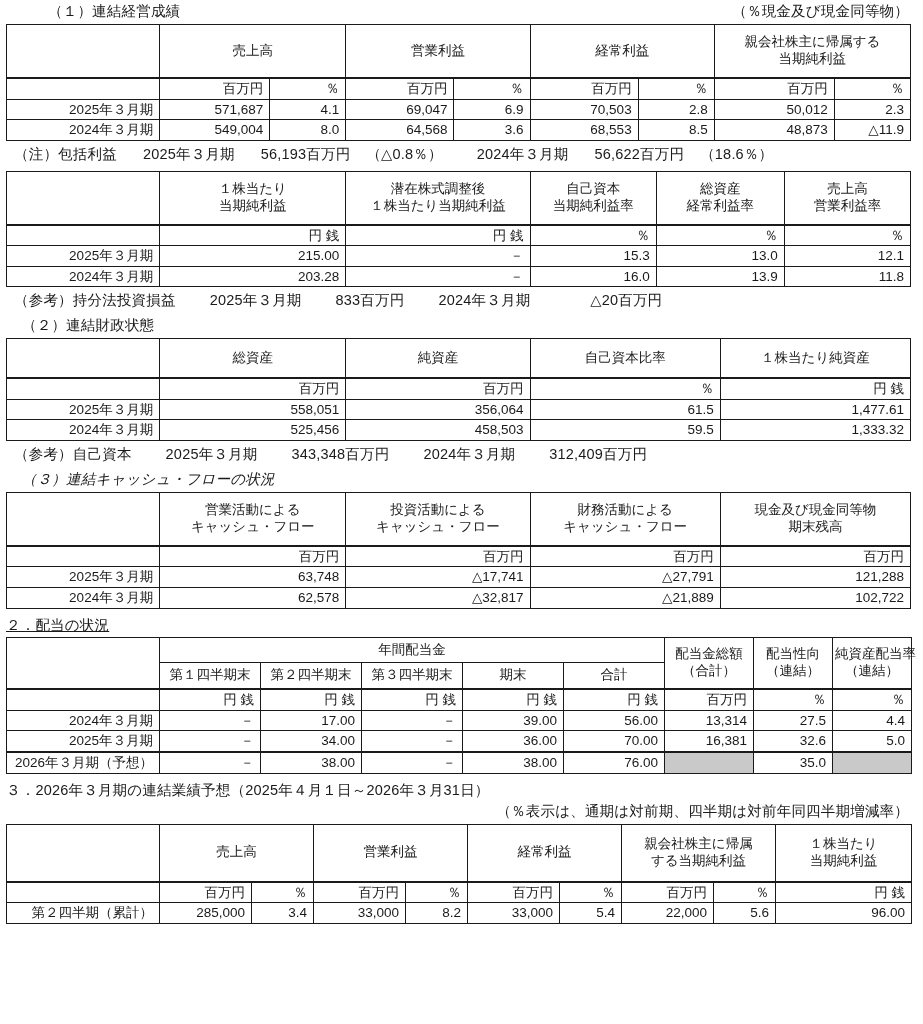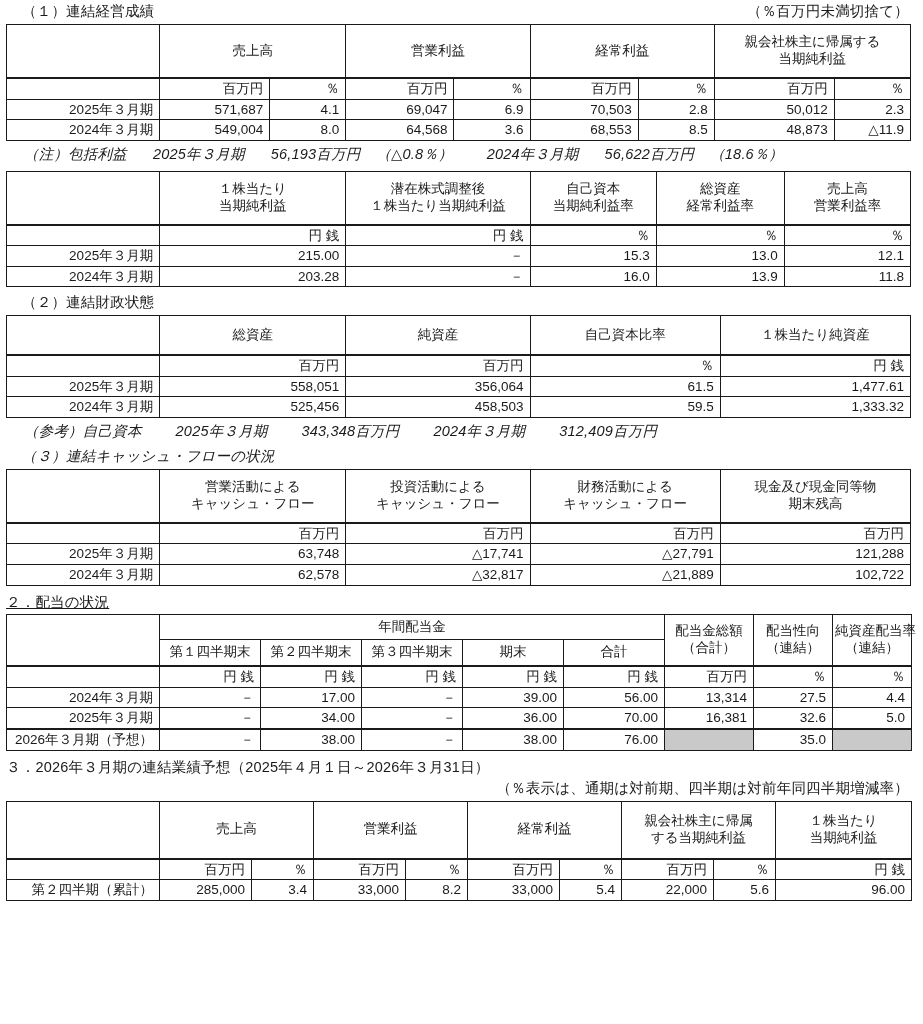--- a/index.html
+++ b/index.html
@@ -39,27 +39,27 @@
   .sub-title {
     font-size: 14.5px;
     padding-left: 22px;
     letter-spacing: 0.2px;
     white-space: nowrap;
   }
   .title-line {
     display: flex;
     align-items: baseline;
     justify-content: space-between;
+    padding-left: 26px;
   }
   .ref-line {
     font-size: 14.5px;
-    padding-left: 24px;
+    padding-left: 14px;
     letter-spacing: 0.2px;
     white-space: nowrap;
-    font-style: italic;
   }
   .ref-line .sp1 { display:inline-block; width: 16px; }
   .ref-line .sp2 { display:inline-block; width: 26px; }
   .ref-line .sp3 { display:inline-block; width: 34px; }
 
   .notes-block {
     font-size: 14.5px;
     padding-left: 6px;
     line-height: 1.42;
     letter-spacing: -0.1px;
@@ -97,21 +97,21 @@
 </style>
 </head>
 <body>
 
 <div class="page">
 
 
 
   <div class="title-line" style="margin-top:2px;">
     <div class="sub-title">（１）連結経営成績</div>
-    <div class="note-right">（％百万円未満切捨て）</div>
+    <div class="note-right">（％現金及び現金同等物）</div>
   </div>
 
   <table class="fin" style="margin-top:3px;">
     <colgroup>
       <col style="width:153px">
         <col style="width:110px">
         <col style="width:76px">
       <col style="width:108px">
         <col style="width:76px">
       <col style="width:108px">
@@ -223,20 +223,23 @@
       <td class="rowlabel">2024年３月期</td>
       <td class="num">203.28</td>
       <td class="num">－</td>
       <td class="num">16.0</td>
       <td class="num">13.9</td>
       <td class="num">11.8</td>
     </tr>
   </tbody>
     </table>
 
+  <div class="ref-line" style="margin-top:4px;">
+    <span>（参考）持分法投資損益</span><span class="sp3"></span><span>2025年３月期</span><span class="sp3"></span><span>833百万円</span><span class="sp3"></span><span>2024年３月期</span><span class="sp3"></span><span class="sp2"></span><span>△20百万円</span>
+  </div>
 
   <div class="sub-title" style="margin-top:6px;">（２）連結財政状態</div>
 
   <table class="fin" style="margin-top:3px;">
     <colgroup>
       <col style="width:153px">
         <col style="width:186px">
         <col style="width:184px">
       <col style="width:190px">
         <col style="width:190px">

